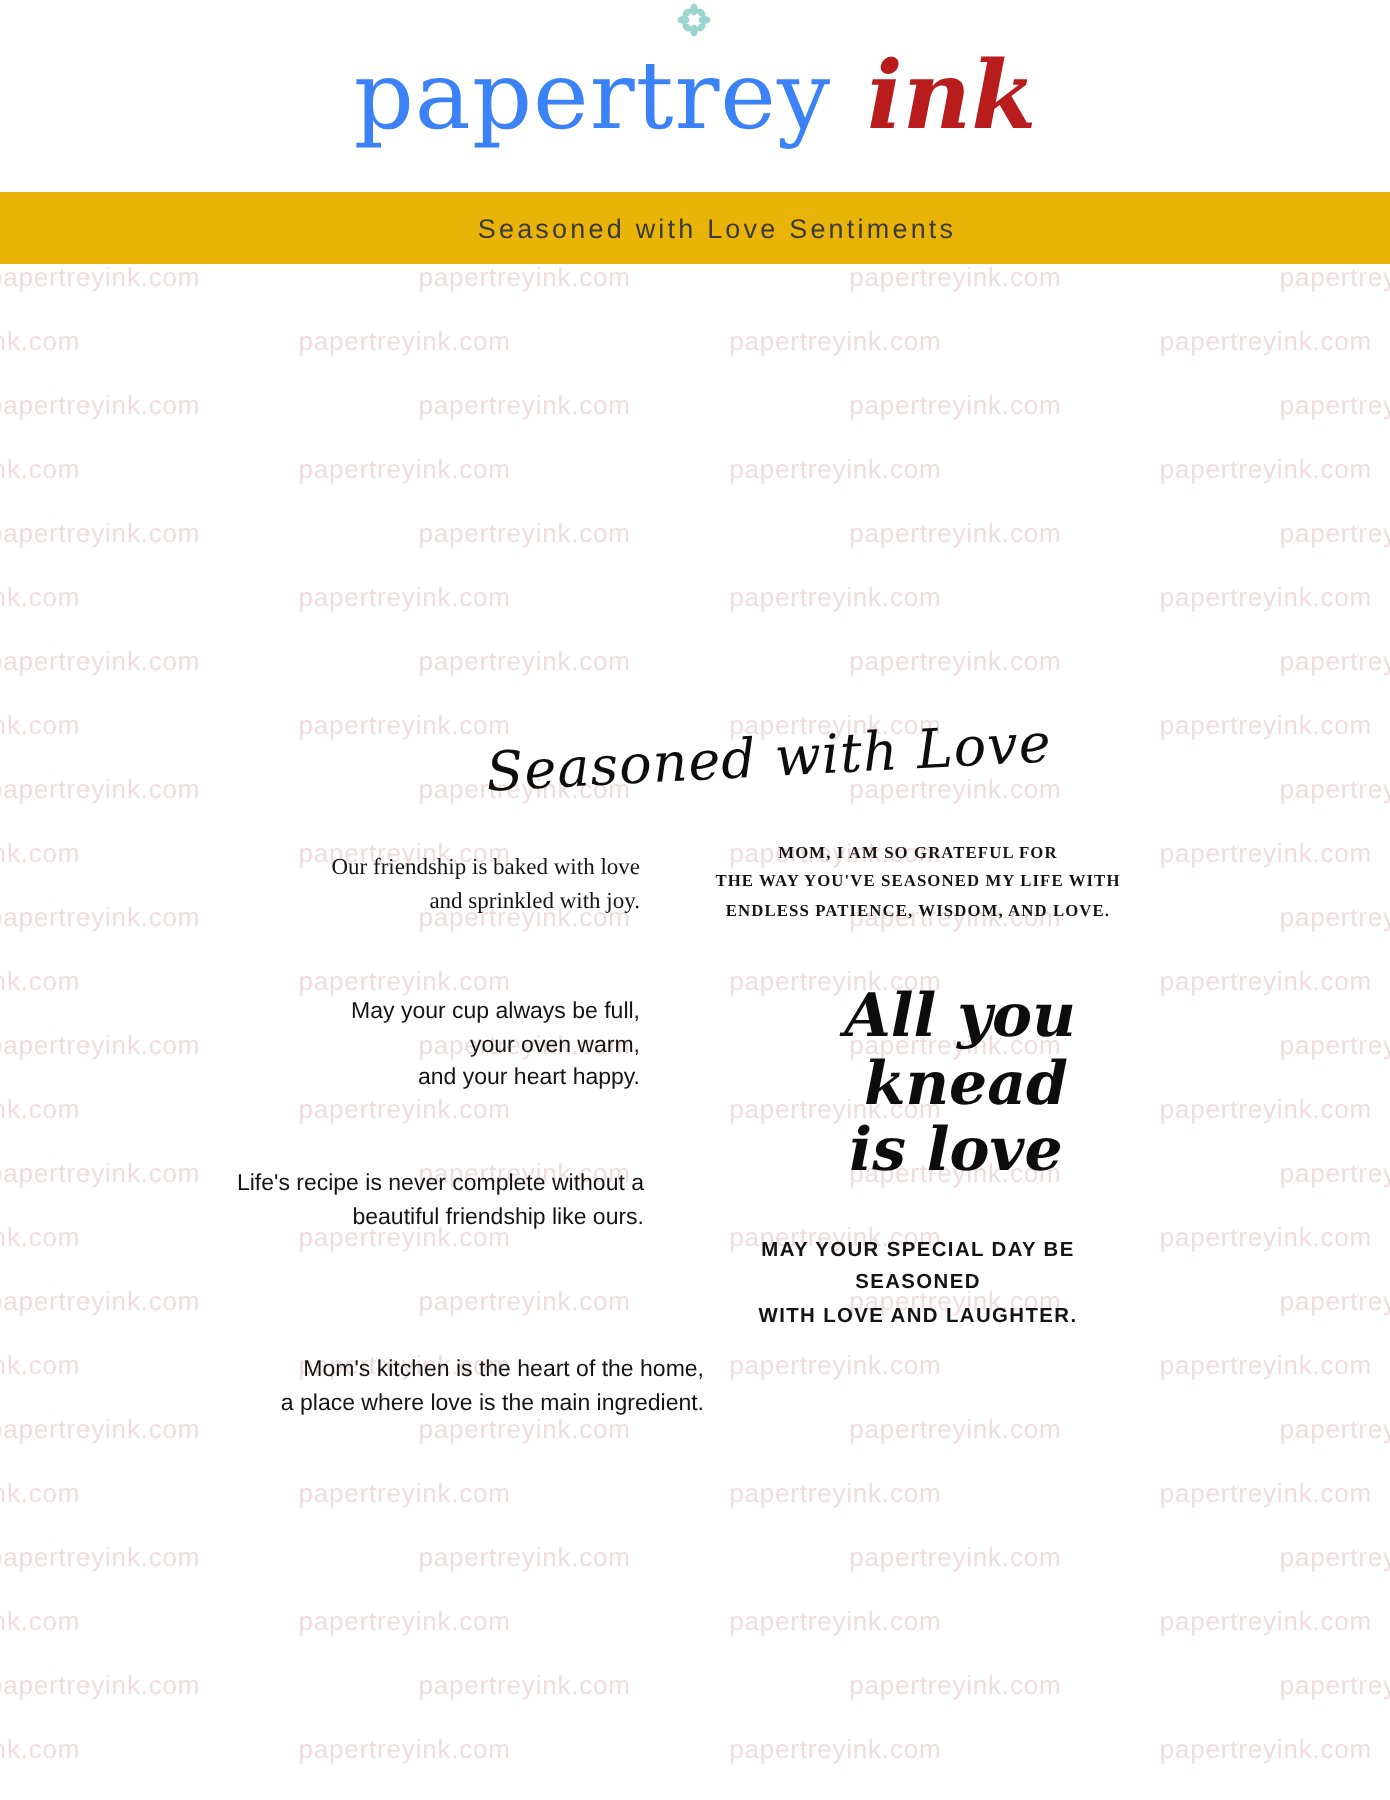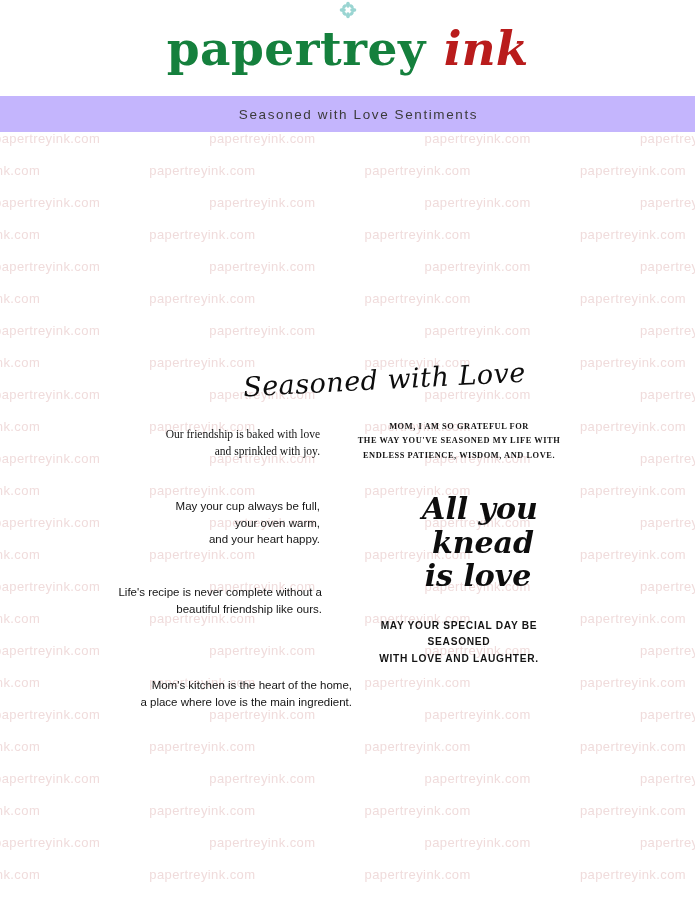--- a/index.html
+++ b/index.html
@@ -26,22 +26,22 @@
   .logo {
     display: flex;
     align-items: baseline;
     justify-content: center;
     position: relative;
   }
   .logo-word1 {
     font-family: "DejaVu Serif", serif;
     font-size: 47px;
     letter-spacing: 0.5px;
-    color: #15803d;
-    font-weight: 700;
+    color: #3b82f6;
+    font-weight: 400;
     text-align: right;
   }
   .logo-word2 {
     font-family: "DejaVu Serif", serif;
     font-size: 47px;
     font-style: italic;
     font-weight: 700;
     color: #b91c1c;
     margin-left: 18px;
   }
@@ -49,21 +49,21 @@
     position: absolute;
     top: -20px;
     left: 50%;
     transform: translateX(-50%);
     width: 18px;
     height: 18px;
   }
 
   
   .band {
-    background: #c4b5fd;
+    background: #eab308;
     height: 36px;
     display: flex;
     align-items: center;
     justify-content: center;
     gap: 0px;
     color: #3b3b3b;
     padding-left: 44px;
   }
   .band-text {
     font-size: 13.5px;

